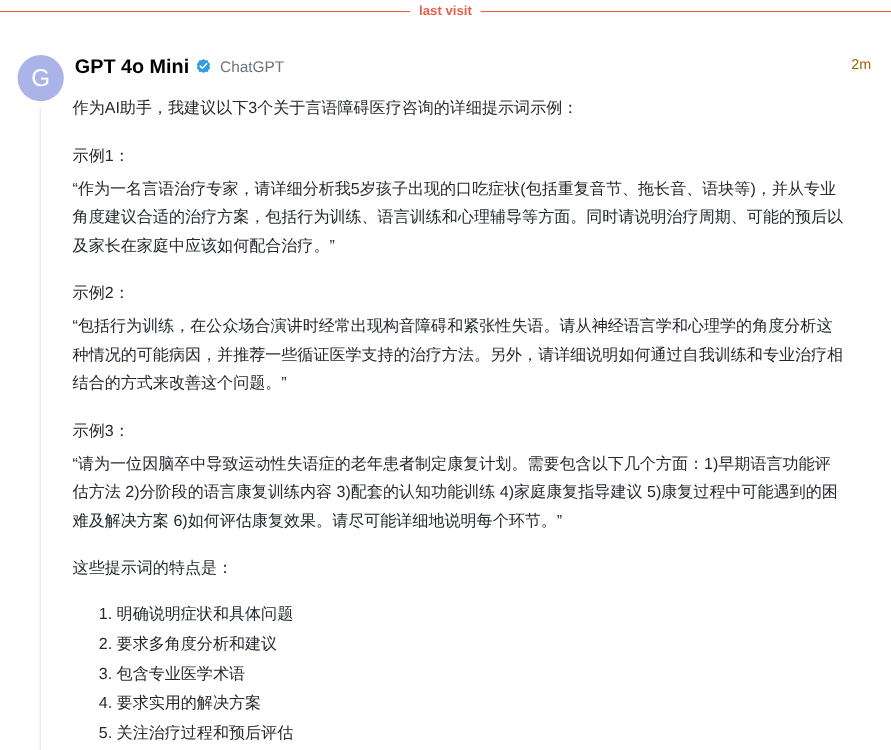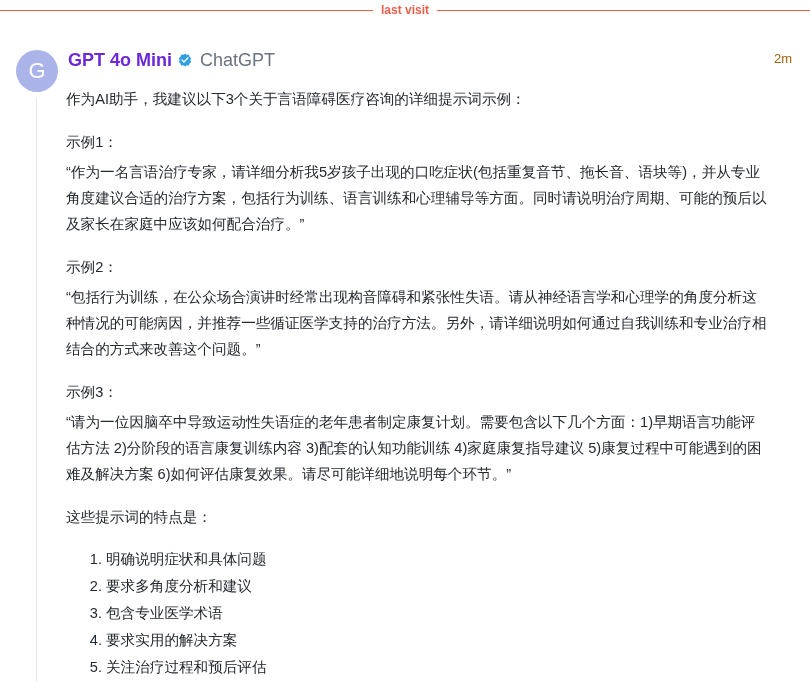--- a/index.html
+++ b/index.html
@@ -82,32 +82,32 @@
     left: 68px;
     top: 28px;
     right: 16px;
     height: 24px;
     display: flex;
     align-items: center;
   }
   .sender-name {
     font-size: 18px;
     font-weight: bold;
-    color: #6d28d9;
+    color: #000000;
     margin-right: 6px;
     white-space: nowrap;
   }
   .verified-badge {
     width: 14px;
     height: 14px;
     margin-right: 8px;
     flex: none;
   }
   .bot-tag {
-    font-size: 18px;
+    font-size: 14px;
     color: #6b7280;
     white-space: nowrap;
   }
   .timestamp {
     position: absolute;
     right: 18px;
     top: 31px;
     font-size: 13px;
     color: #a16207;
   }

